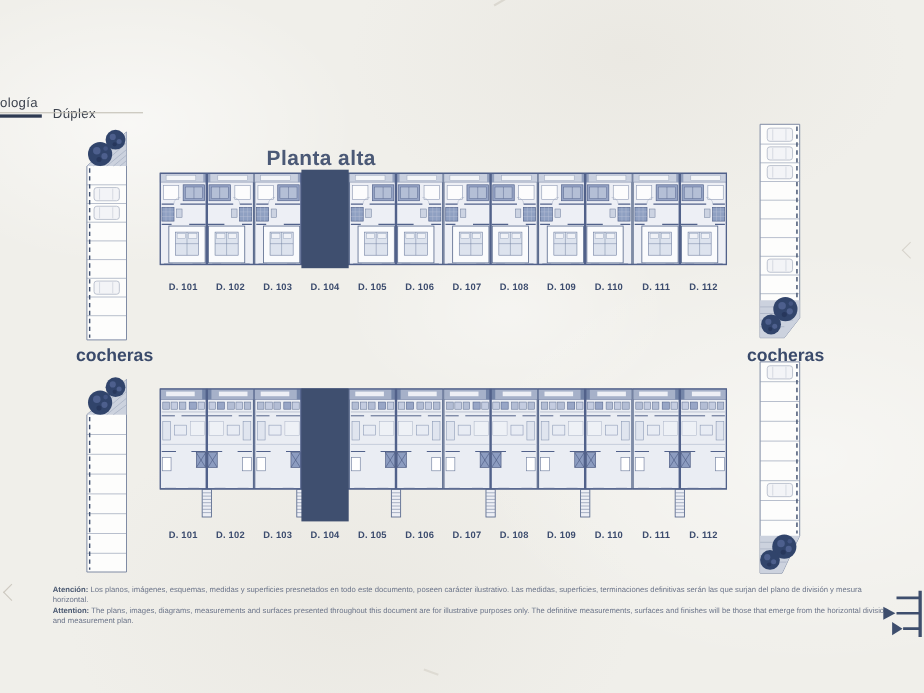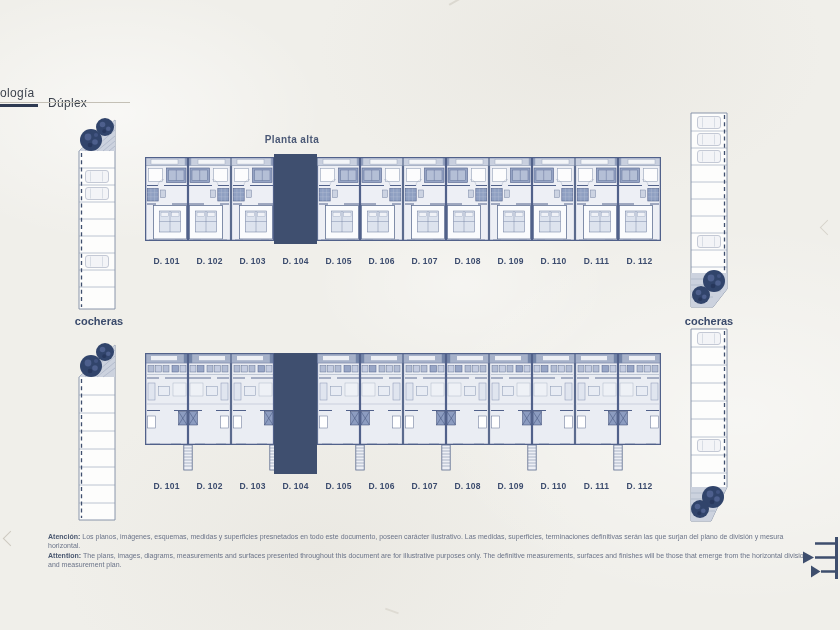--- a/index.html
+++ b/index.html
@@ -13,26 +13,26 @@
       radial-gradient(ellipse 430px 300px at 38% 88%, rgba(220,216,207,.28), transparent 60%),
       radial-gradient(ellipse 250px 160px at 55% 45%, rgba(255,255,255,.35), transparent 60%),
       #f0efea;
   }
   .abs{position:absolute;}
   
   .hdr-word{font-size:12px;color:#3d434e;letter-spacing:.3px;font-weight:500;white-space:nowrap;}
   .hdr-rule-light{height:1px;background:#c4c0b6;}
   .hdr-rule-dark{height:2.6px;background:#2e3a52;}
   
-  .plan-title{width:200px;text-align:center;font-size:10px;font-weight:600;color:#4b5976;letter-spacing:.4px;}
+  .plan-title{width:200px;text-align:center;font-size:19px;font-weight:600;color:#4b5976;letter-spacing:.4px;}
   
   .label-row{width:516px;display:flex;align-items:center;}
   .unit-label{width:43px;text-align:center;font-size:8.5px;font-weight:700;color:#3c4c6e;letter-spacing:.2px;white-space:nowrap;}
   
-  .garage-label{font-size:11px;font-weight:700;color:#3a4a6b;text-align:center;width:60px;}
+  .garage-label{font-size:16px;font-weight:700;color:#3a4a6b;text-align:center;width:60px;}
   
   .disclaimer{width:766px;font-size:7px;line-height:1.34;color:#6b7489;}
   .disclaimer p{margin:0;}
   .disclaimer .b{font-weight:700;color:#4a5870;margin-right:2px;}
   
   .mark{width:10px;height:10px;border-left:1.5px solid #cdc9c0;border-bottom:1.5px solid #cdc9c0;}
   svg{display:block;}
 </style>
 </head>
 <body>

